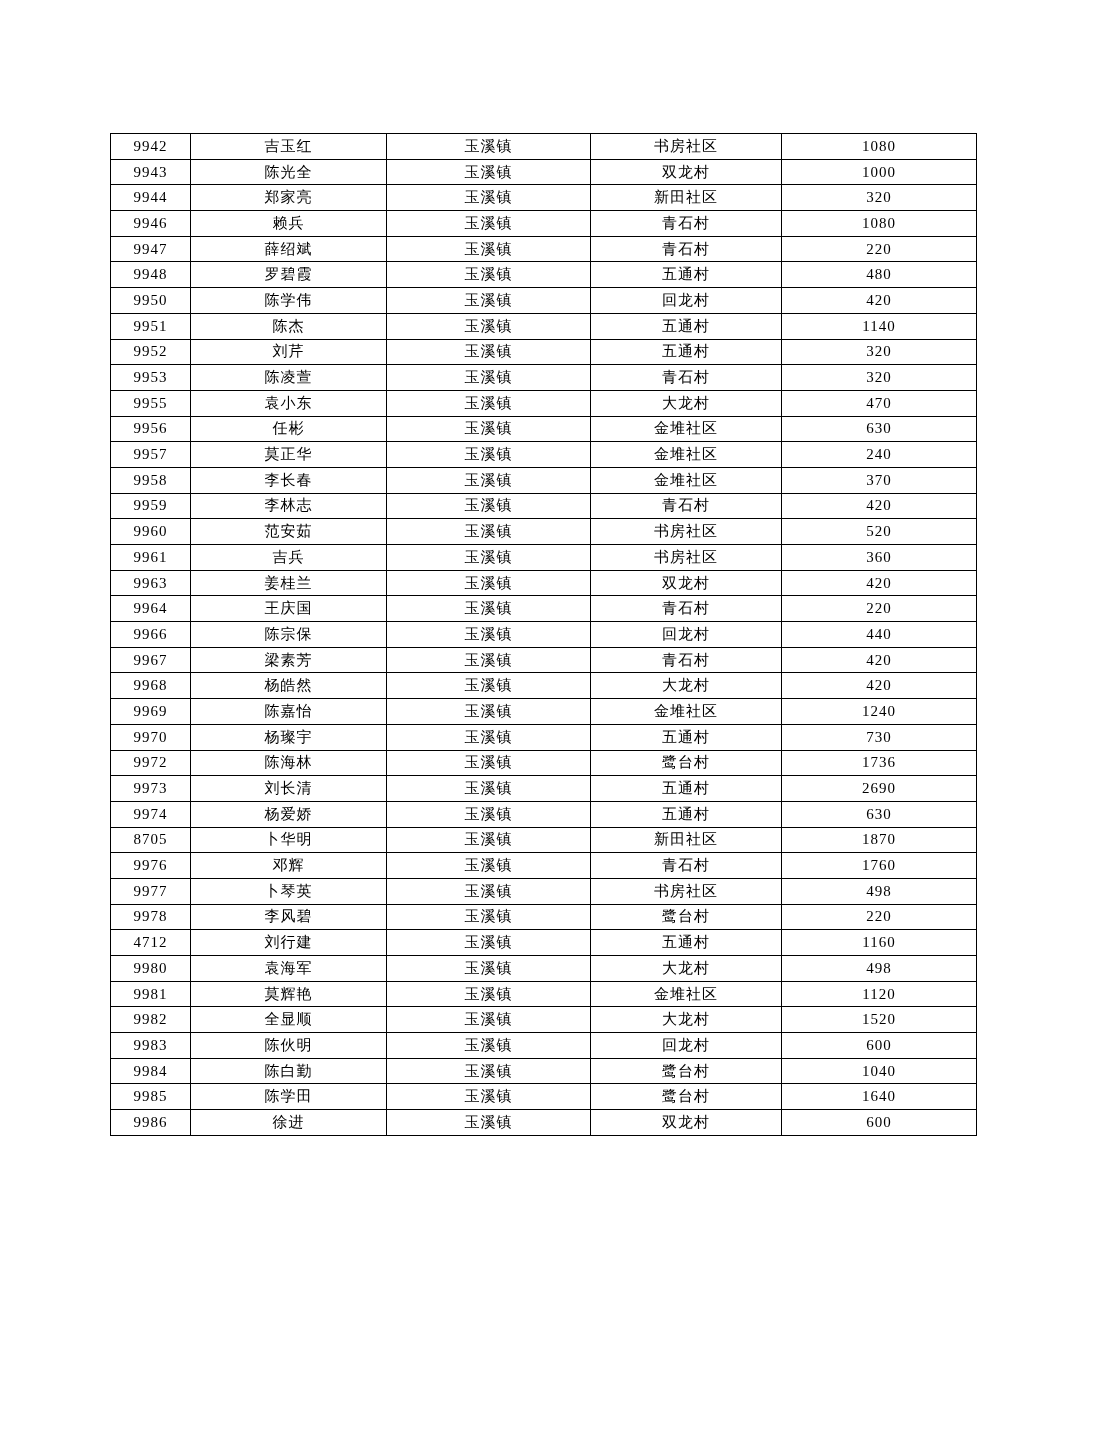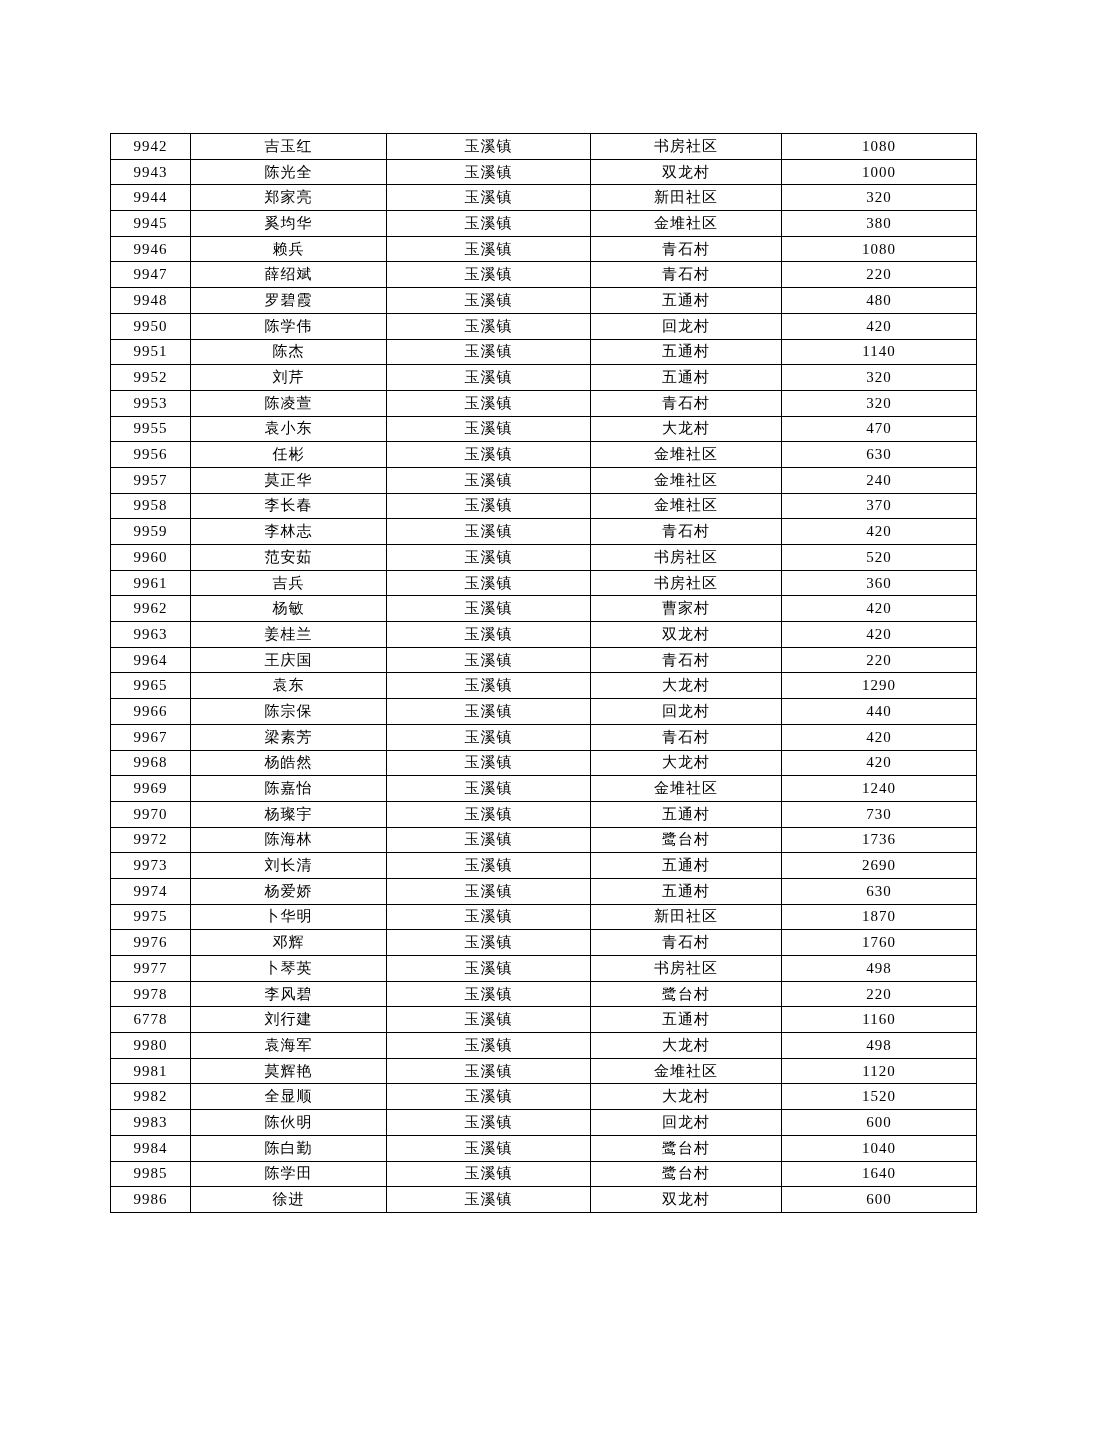--- a/index.html
+++ b/index.html
@@ -76,27 +76,20 @@
           <td>1000</td>
         </tr>
         <tr>
           <td>9944</td>
           <td>郑家亮</td>
           <td>玉溪镇</td>
           <td>新田社区</td>
           <td>320</td>
         </tr>
         <tr>
-          <td>9945</td>
-          <td>奚均华</td>
-          <td>玉溪镇</td>
-          <td>金堆社区</td>
-          <td>380</td>
-        </tr>
-        <tr>
           <td>9946</td>
           <td>赖兵</td>
           <td>玉溪镇</td>
           <td>青石村</td>
           <td>1080</td>
         </tr>
         <tr>
           <td>9947</td>
           <td>薛绍斌</td>
           <td>玉溪镇</td>
@@ -181,48 +174,34 @@
           <td>520</td>
         </tr>
         <tr>
           <td>9961</td>
           <td>吉兵</td>
           <td>玉溪镇</td>
           <td>书房社区</td>
           <td>360</td>
         </tr>
         <tr>
-          <td>9962</td>
-          <td>杨敏</td>
-          <td>玉溪镇</td>
-          <td>曹家村</td>
-          <td>420</td>
-        </tr>
-        <tr>
           <td>9963</td>
           <td>姜桂兰</td>
           <td>玉溪镇</td>
           <td>双龙村</td>
           <td>420</td>
         </tr>
         <tr>
           <td>9964</td>
           <td>王庆国</td>
           <td>玉溪镇</td>
           <td>青石村</td>
           <td>220</td>
         </tr>
         <tr>
-          <td>9965</td>
-          <td>袁东</td>
-          <td>玉溪镇</td>
-          <td>大龙村</td>
-          <td>1290</td>
-        </tr>
-        <tr>
           <td>9966</td>
           <td>陈宗保</td>
           <td>玉溪镇</td>
           <td>回龙村</td>
           <td>440</td>
         </tr>
         <tr>
           <td>9967</td>
           <td>梁素芳</td>
           <td>玉溪镇</td>
@@ -265,21 +244,21 @@
           <td>2690</td>
         </tr>
         <tr>
           <td>9974</td>
           <td>杨爱娇</td>
           <td>玉溪镇</td>
           <td>五通村</td>
           <td>630</td>
         </tr>
         <tr>
-          <td>9975</td>
+          <td>8705</td>
           <td>卜华明</td>
           <td>玉溪镇</td>
           <td>新田社区</td>
           <td>1870</td>
         </tr>
         <tr>
           <td>9976</td>
           <td>邓辉</td>
           <td>玉溪镇</td>
           <td>青石村</td>
@@ -293,21 +272,21 @@
           <td>498</td>
         </tr>
         <tr>
           <td>9978</td>
           <td>李风碧</td>
           <td>玉溪镇</td>
           <td>鹭台村</td>
           <td>220</td>
         </tr>
         <tr>
-          <td>6778</td>
+          <td>4712</td>
           <td>刘行建</td>
           <td>玉溪镇</td>
           <td>五通村</td>
           <td>1160</td>
         </tr>
         <tr>
           <td>9980</td>
           <td>袁海军</td>
           <td>玉溪镇</td>
           <td>大龙村</td>

